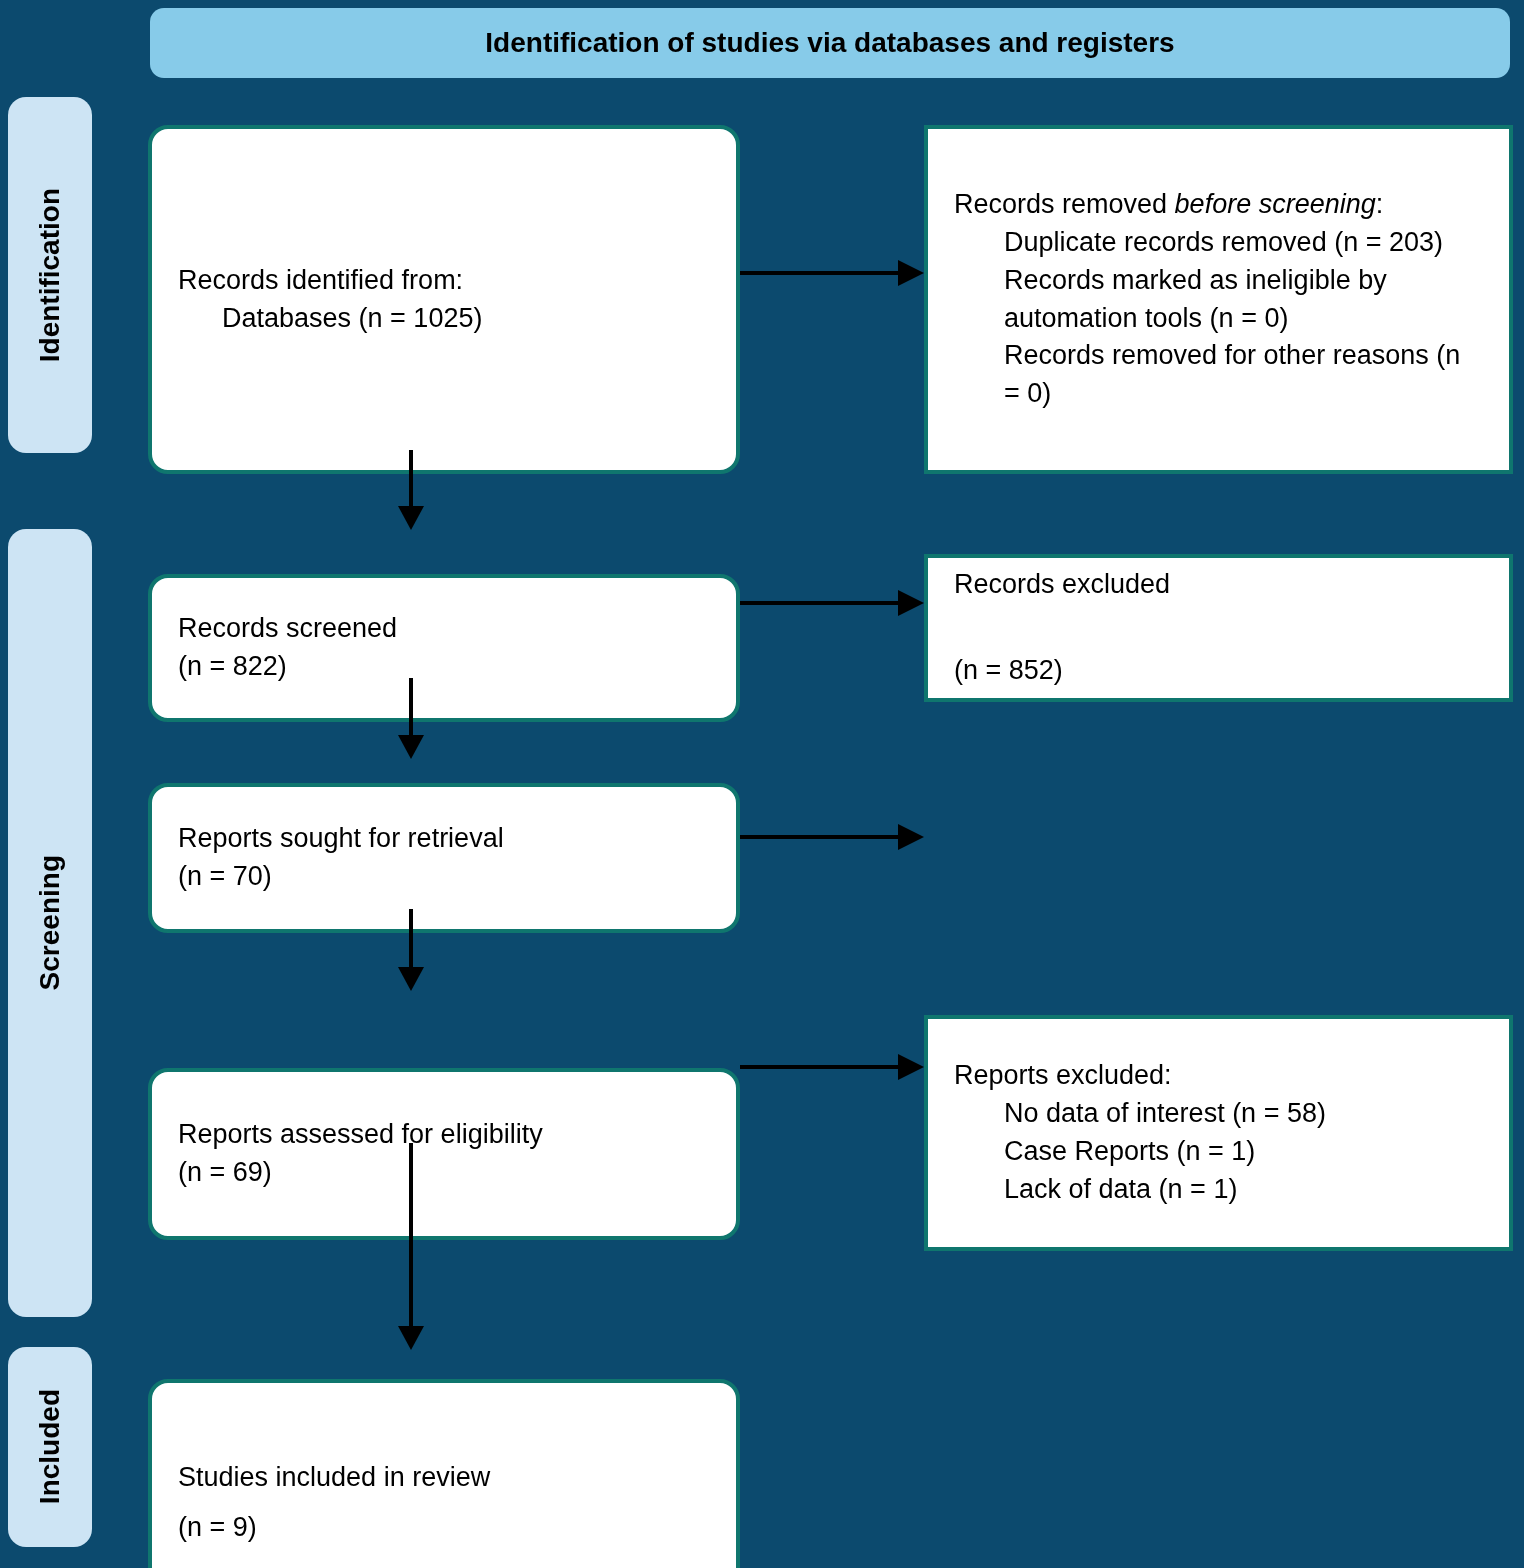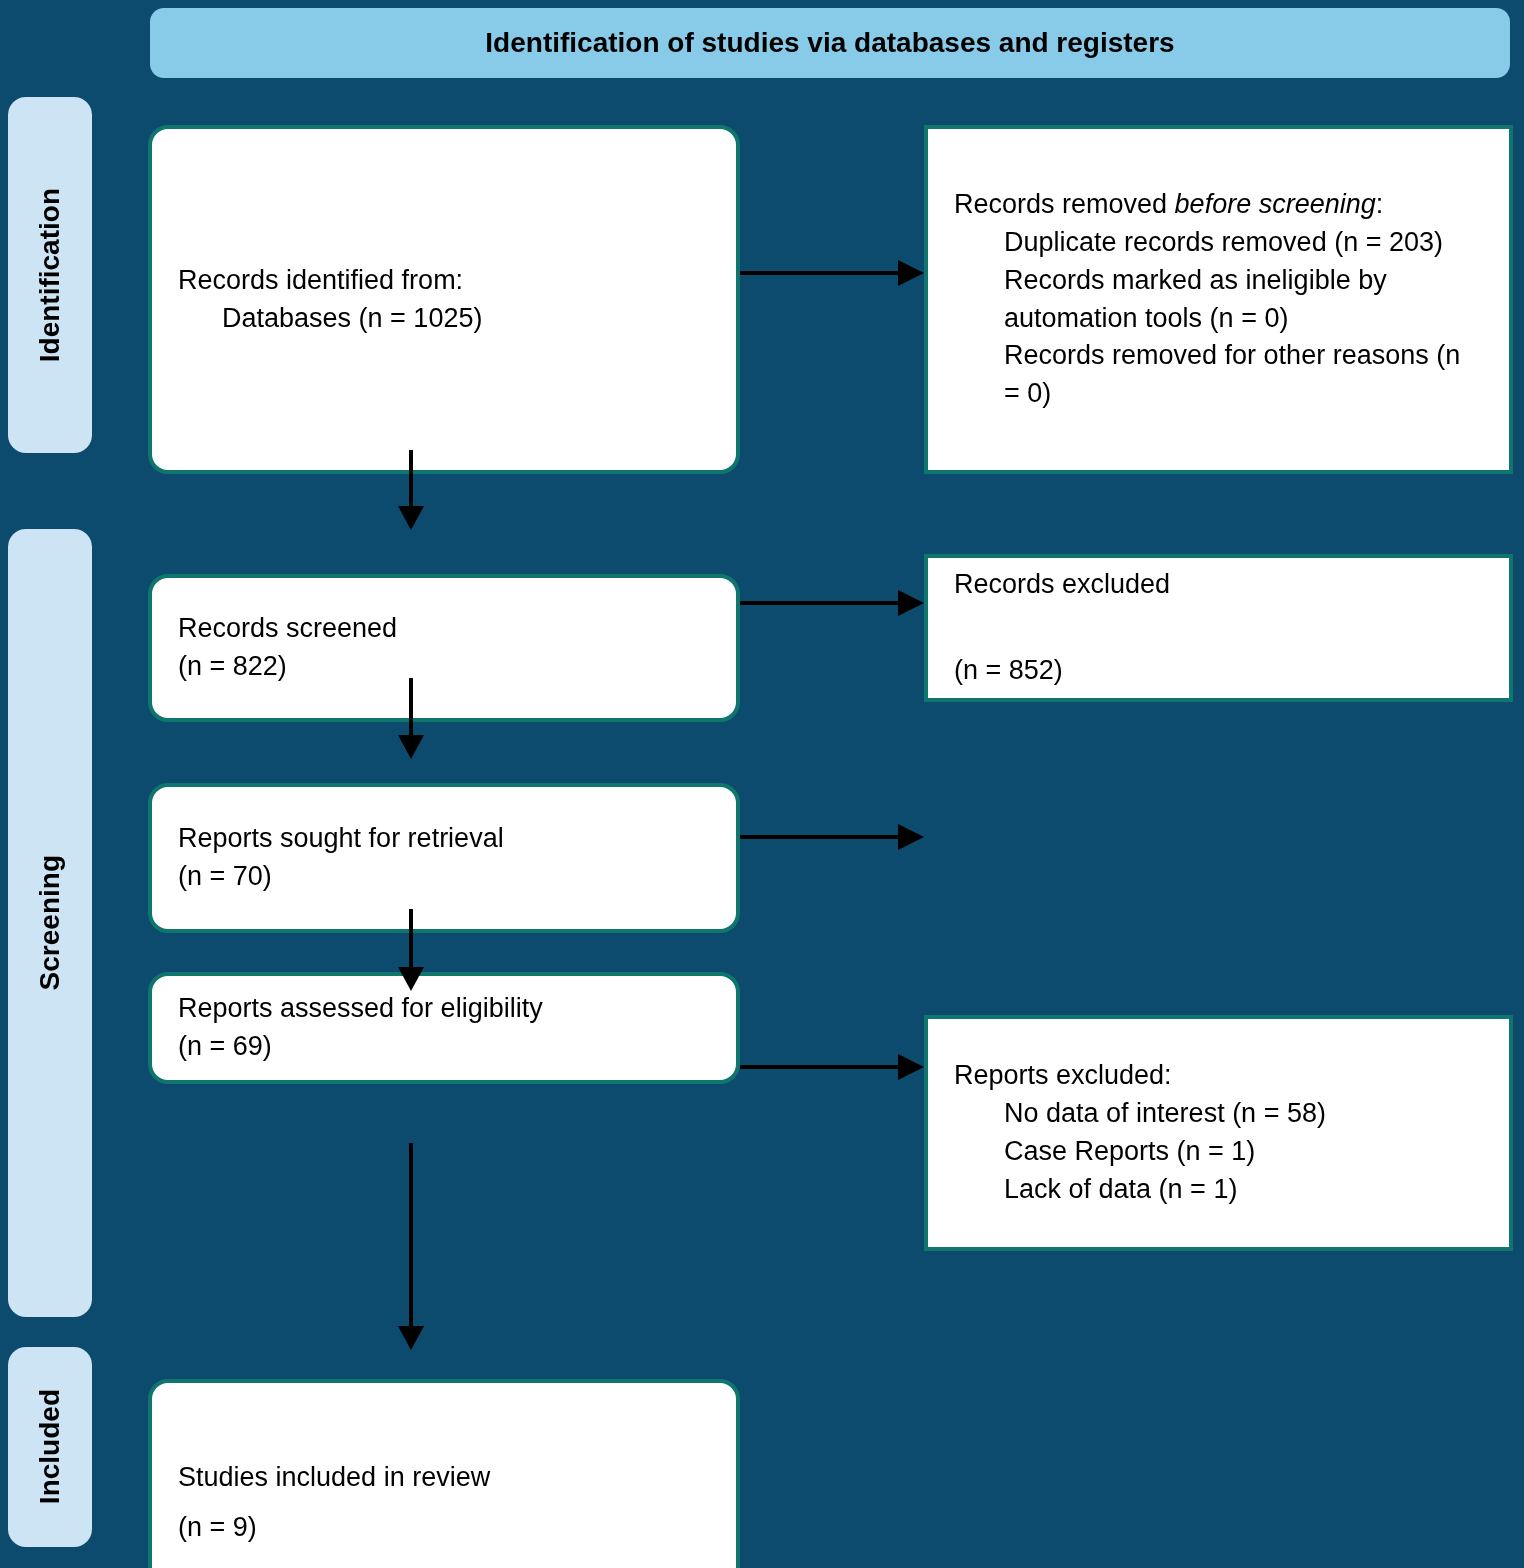--- a/index.html
+++ b/index.html
@@ -51,21 +51,21 @@
     font-size: 27px; line-height: 1.4;
     padding: 10px 22px 10px 26px;
     margin-top: 24px;
   }
   .box.left-col  { left: 148px; width: 592px; border-radius: 20px; }
   .box.right-col { left: 924px; width: 589px; }
 
   .box.b1 { top: 101px; height: 349px; }
   .box.b2 { top: 550px; height: 148px; }
   .box.b3 { top: 759px; height: 150px; }
-  .box.b4 { top: 948px; height: 112px; }
+  .box.b4 { top: 1044px; height: 172px; }
   .box.b5 { top: 1355px; height: 248px; gap: 12px; }
   .box.r1 { top: 101px; height: 349px; }
   .box.r2 { top: 530px; height: 148px; gap: 48px; }
   .box.r3 { top: 759px; height: 150px; }
   .box.r4 { top: 991px; height: 236px; }
 
   .indent2 { text-indent: 44px; }
   .sub-items { margin: 0; padding: 0 26px 0 50px; list-style: none; }
   .sub-items li { margin: 0; }
   .italic { font-style: italic; }

